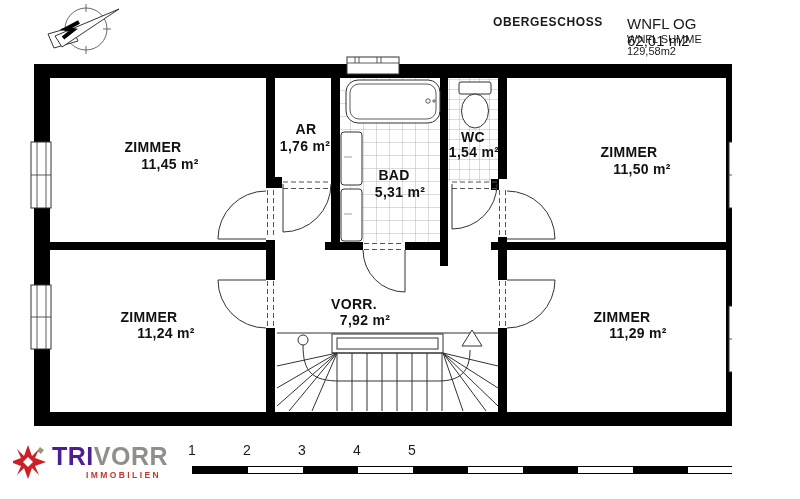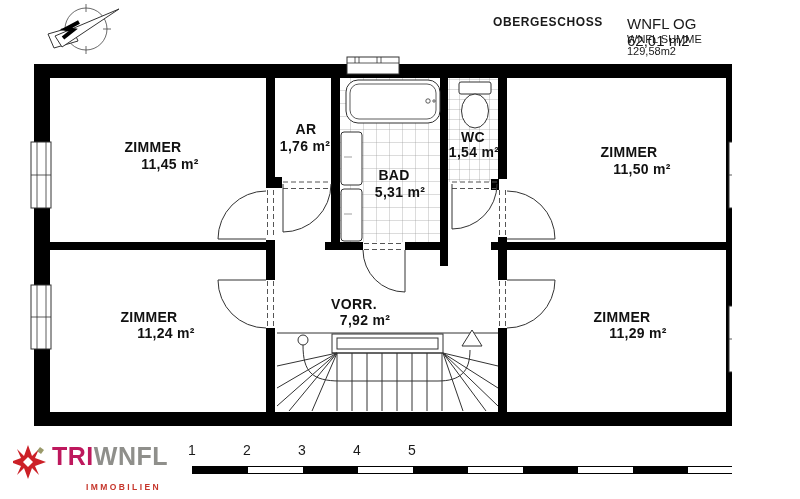--- a/index.html
+++ b/index.html
@@ -17,23 +17,23 @@
   
   .scale-num{position:absolute;top:442px;font-size:14px;transform:translateX(-50%);}
   .scalebar{left:192px;top:466px;width:550px;height:6px;border:1px solid #000;
             display:flex;box-sizing:content-box;background:#fff;}
   .scalebar .seg{width:55px;height:100%;}
   .seg.b{background:#000;} .seg.w{background:#fff;}
   
   .logo{left:13px;top:444px;display:flex;align-items:flex-start;}
   .logo-text{margin-left:5px;line-height:1;}
   .logo-name{font-size:25px;font-weight:700;letter-spacing:.5px;}
-  .logo-tri{color:#be185d;} .logo-star{color:#8f8f8b;}
+  .logo-tri{color:#4c1d95;} .logo-star{color:#8f8f8b;}
   .logo-sub{font-size:8.5px;font-weight:700;letter-spacing:2.4px;color:#c6362c;
-            margin-top:14px;padding-left:34px;}
+            margin-top:2px;padding-left:34px;}
 </style>
 </head>
 <body>
 
 <div id="stage">
 
   <div class="abs hdr-title">OBERGESCHOSS</div>
   <div class="abs hdr-wnfl1">WNFL OG 62,01 m2</div>
   <div class="abs hdr-wnfl2">WNFL SUMME 129,58m2</div>
 
@@ -236,18 +236,18 @@
       <div class="seg w"></div>
   </div>
 
   <div class="logo abs">
     <svg width="34" height="38" viewBox="0 0 34 38">
       <polygon points="15,1 19,12 26,5 22,14 33,18 22,22 26,31 19,24 15,35 11,24 4,31 8,22 -3,18 8,14 4,5 11,12" fill="#cc2027"></polygon>
       <polygon points="15,13 20,18 15,23 10,18" fill="#fff"></polygon>
       <polygon points="27,3 31,6 28,10 24,7" fill="#9a9a6a"></polygon>
     </svg>
     <div class="logo-text">
-      <span class="logo-name"><span class="logo-tri">TRI</span><span class="logo-star">WNFL</span></span>
+      <span class="logo-name"><span class="logo-tri">TRI</span><span class="logo-star">VORR</span></span>
       <div class="logo-sub">IMMOBILIEN</div>
     </div>
   </div>
 
 </div>
 
 </body></html>

